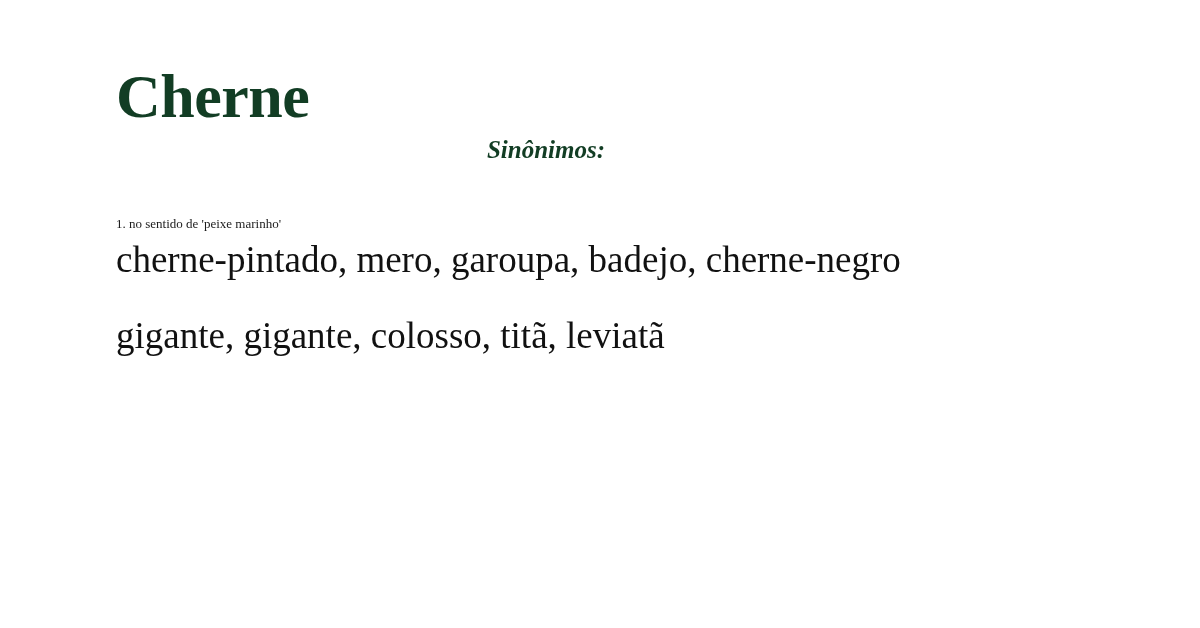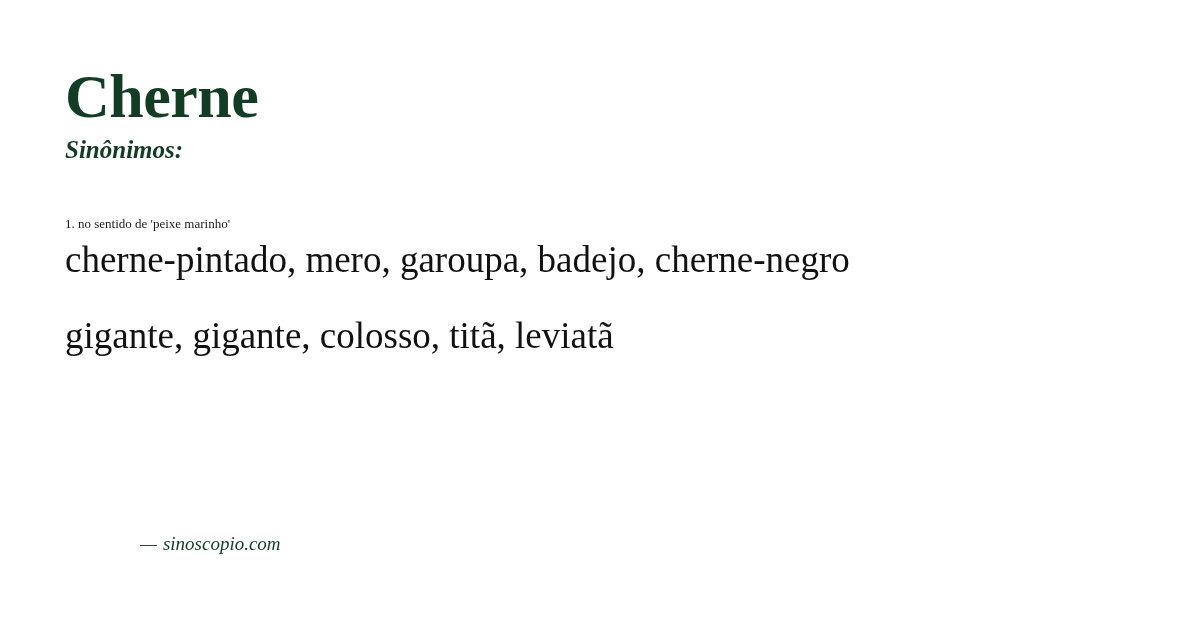--- a/index.html
+++ b/index.html
@@ -11,39 +11,40 @@
     height: 628px;
     background: #ffffff;
     font-family: "Liberation Serif", serif;
     overflow: hidden;
   }
   .page {
     position: relative;
     width: 1092px;
     height: 628px;
     box-sizing: border-box;
-    padding: 0 65px;
+    padding: 0 116px;
   }
   .word-title {
     margin: 0;
     padding-top: 62px;
     font-family: "Liberation Serif", serif;
     font-size: 62px;
     font-weight: bold;
     color: #123d24;
     letter-spacing: -0.5px;
     line-height: 1.1;
   }
   .subtitle {
     margin: 6px 0 0 0;
     font-family: "Liberation Serif", serif;
     font-size: 25px;
     font-weight: bold;
     font-style: italic;
     color: #123d24;
+    text-align: center;
   }
   .senses {
     margin-top: 52px;
   }
   .sense {
     margin-bottom: 26px;
   }
   .sense-label {
     font-family: "Liberation Serif", serif;
     font-size: 13px;
@@ -89,17 +90,14 @@
 
     <div class="sense">
     </div>
 
     <div class="sense">
       <div class="sense-words">gigante, gigante, colosso, titã, leviatã</div>
     </div>
 
   </div>
 
-  <div class="footer">
-    <span class="dash">—</span><span>sinoscopio.com</span>
-  </div>
 
 </div>
 
 </body></html>

